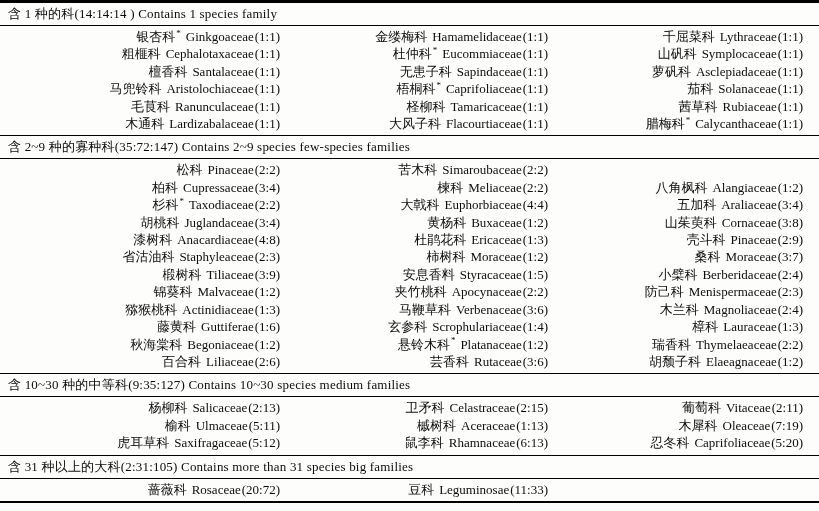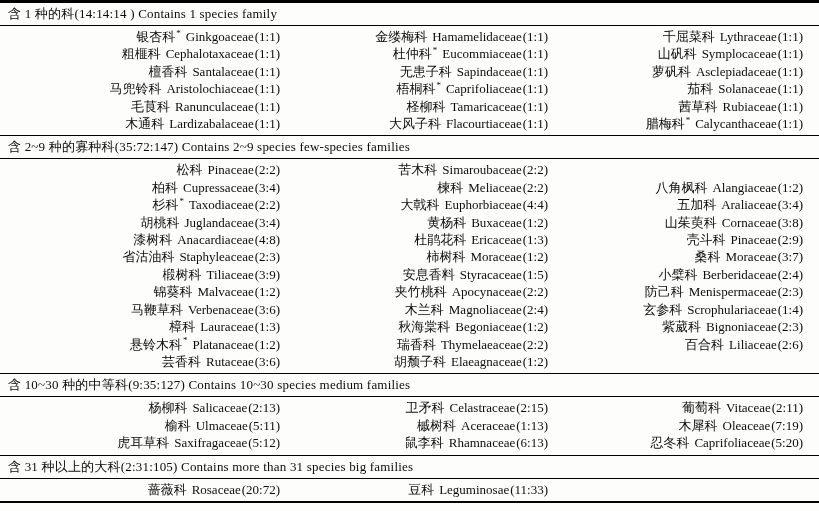--- a/index.html
+++ b/index.html
@@ -94,26 +94,27 @@
       <div class="cell"><span class="cn">壳斗科</span><span class="latin">Pinaceae</span><span class="num">(2:9)</span></div>
       <div class="cell"><span class="cn">省沽油科</span><span class="latin">Staphyleaceae</span><span class="num">(2:3)</span></div>
       <div class="cell"><span class="cn">柿树科</span><span class="latin">Moraceae</span><span class="num">(1:2)</span></div>
       <div class="cell"><span class="cn">桑科</span><span class="latin">Moraceae</span><span class="num">(3:7)</span></div>
       <div class="cell"><span class="cn">椴树科</span><span class="latin">Tiliaceae</span><span class="num">(3:9)</span></div>
       <div class="cell"><span class="cn">安息香料</span><span class="latin">Styracaceae</span><span class="num">(1:5)</span></div>
       <div class="cell"><span class="cn">小檗科</span><span class="latin">Berberidaceae</span><span class="num">(2:4)</span></div>
       <div class="cell"><span class="cn">锦葵科</span><span class="latin">Malvaceae</span><span class="num">(1:2)</span></div>
       <div class="cell"><span class="cn">夹竹桃科</span><span class="latin">Apocynaceae</span><span class="num">(2:2)</span></div>
       <div class="cell"><span class="cn">防己科</span><span class="latin">Menispermaceae</span><span class="num">(2:3)</span></div>
+      <div class="cell"><span class="cn">猕猴桃科</span><span class="latin">Actinidiaceae</span><span class="num">(1:3)</span></div>
       <div class="cell"><span class="cn">马鞭草科</span><span class="latin">Verbenaceae</span><span class="num">(3:6)</span></div>
       <div class="cell"><span class="cn">木兰科</span><span class="latin">Magnoliaceae</span><span class="num">(2:4)</span></div>
+      <div class="cell"><span class="cn">藤黄科</span><span class="latin">Guttiferae</span><span class="num">(1:6)</span></div>
       <div class="cell"><span class="cn">玄参科</span><span class="latin">Scrophulariaceae</span><span class="num">(1:4)</span></div>
       <div class="cell"><span class="cn">樟科</span><span class="latin">Lauraceae</span><span class="num">(1:3)</span></div>
       <div class="cell"><span class="cn">秋海棠科</span><span class="latin">Begoniaceae</span><span class="num">(1:2)</span></div>
-      <div class="cell"><span class="cn">紫葳科</span><span class="latin">Bignoniaceae</span><span class="num">(2:3)</span></div>
       <div class="cell"><span class="cn">悬铃木科</span><span class="star">*</span><span class="latin">Platanaceae</span><span class="num">(1:2)</span></div>
       <div class="cell"><span class="cn">瑞香科</span><span class="latin">Thymelaeaceae</span><span class="num">(2:2)</span></div>
       <div class="cell"><span class="cn">百合科</span><span class="latin">Liliaceae</span><span class="num">(2:6)</span></div>
       <div class="cell"><span class="cn">芸香科</span><span class="latin">Rutaceae</span><span class="num">(3:6)</span></div>
       <div class="cell"><span class="cn">胡颓子科</span><span class="latin">Elaeagnaceae</span><span class="num">(1:2)</span></div>
       <div class="cell"></div>
     </div>
     <div class="section-header">含 10~30 种的中等科(9:35:127) Contains 10~30 species medium families</div>
     <div class="section-grid">
       <div class="cell"><span class="cn">杨柳科</span><span class="latin">Salicaceae</span><span class="num">(2:13)</span></div>

